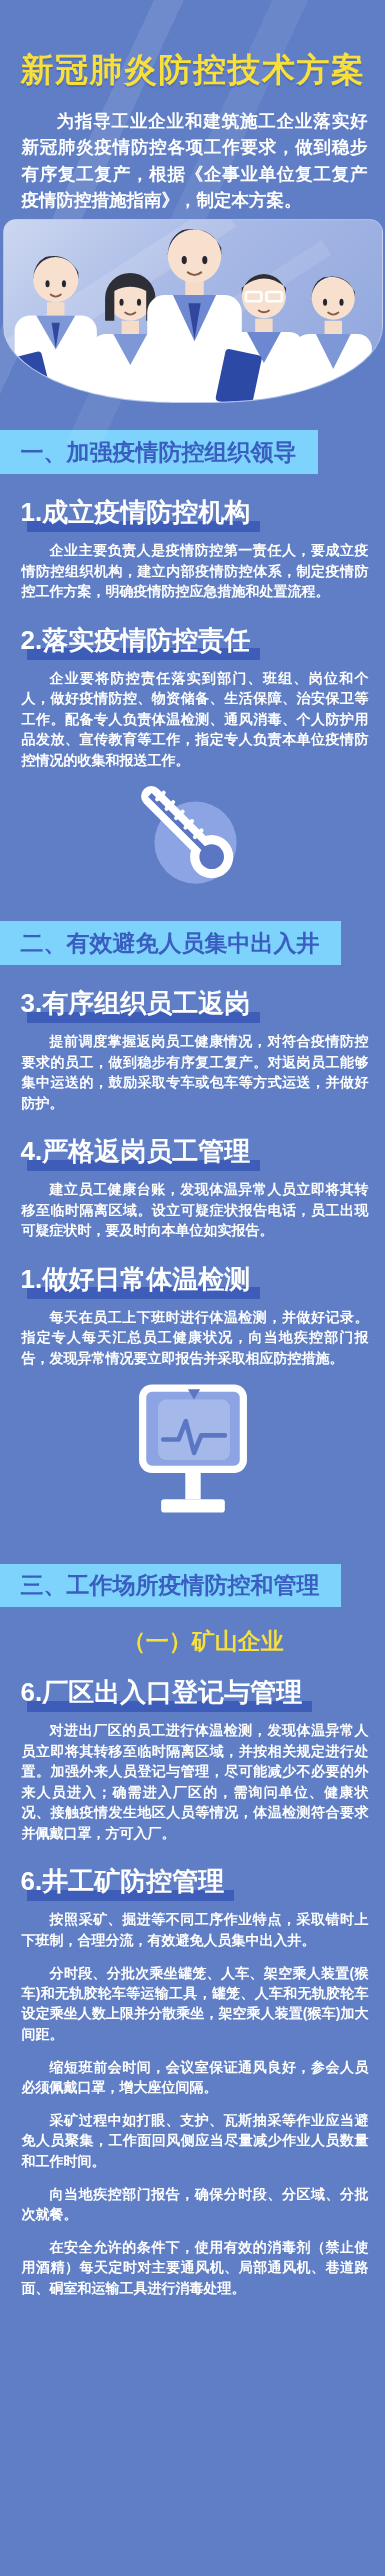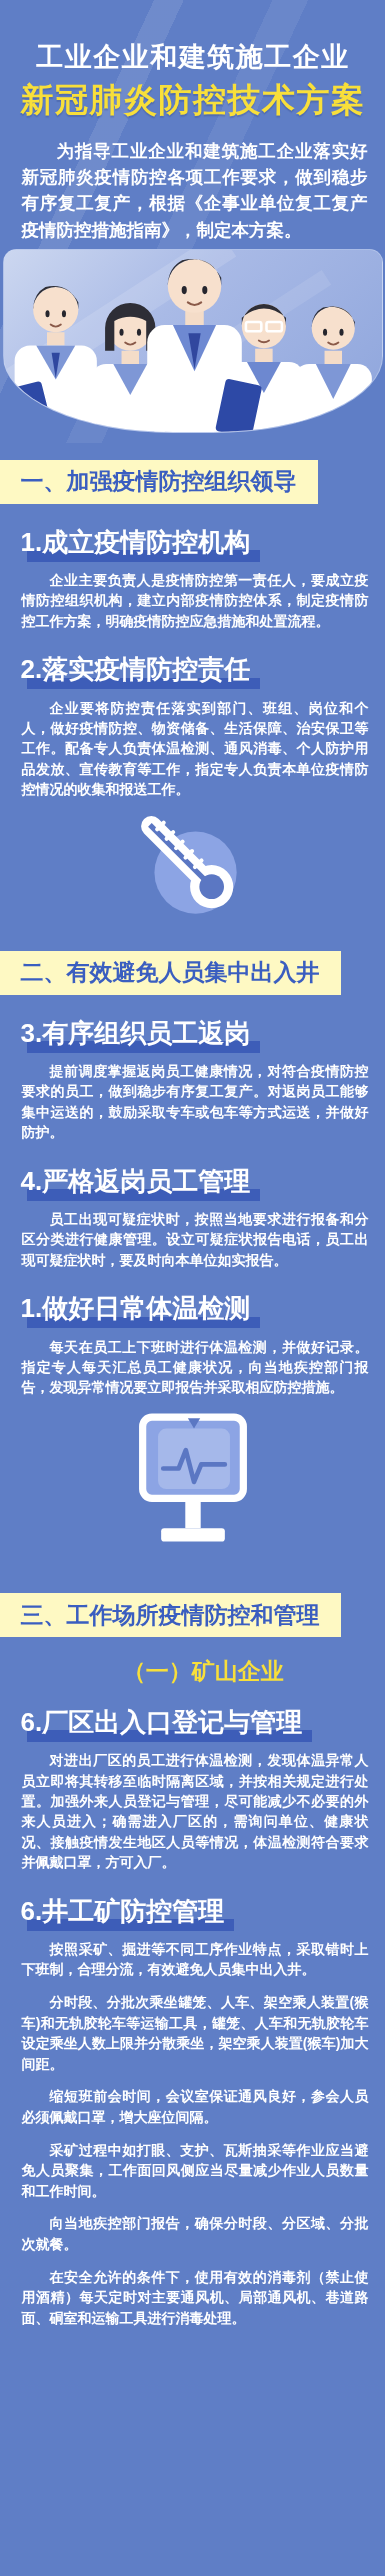--- a/index.html
+++ b/index.html
@@ -29,21 +29,21 @@
   .illustration{
     position:relative;width:380px;height:184px;margin:6.2px auto 0 auto;
     background:linear-gradient(135deg,#ccd7f0 0%,#a9bae6 40%,#8ea5dc 100%);
     border-radius:13.4px 13.4px 170px 170px / 13.4px 13.4px 77px 77px;
     border:1.5px solid rgba(205,218,245,.45);
     box-sizing:border-box;overflow:hidden;
   }
   .illustration svg{display:block;}
   
   .sec-box{
-    display:block;width:fit-content;background:#fef9c3;color:#3a5ec0;
+    display:block;width:fit-content;background:#7dd3fc;color:#3a5ec0;
     font-size:23px;line-height:1;padding:10.3px 21.6px 10.3px 20.6px;
     margin-top:27px;
   }
   
   .item-title{
     position:relative;display:inline-block;margin:24px 0 0 20.6px;
     font-size:26px;line-height:1.15;color:#ffffff;z-index:1;
   }
   .item-title .bar{
     position:absolute;left:6.2px;right:-9.3px;bottom:-4.1px;height:11.3px;
@@ -63,21 +63,20 @@
   .icon-block.thermo{height:111px;}
   .icon-block.monitor{height:155px;}
   .icon-block svg{display:block;margin:0 auto;}
 </style>
 </head>
 <body>
 
 <div class="streaks"></div>
 
 <div class="hero">
-  <div class="title1">工业企业和建筑施工企业</div>
   <div class="title2">新冠肺炎防控技术方案</div>
 </div>
 
 <p class="intro">为指导工业企业和建筑施工企业落实好新冠肺炎疫情防控各项工作要求，做到稳步有序复工复产，根据《企事业单位复工复产疫情防控措施指南》，制定本方案。</p>
 
 <div class="illustration">
   <svg width="380" height="184" viewBox="0 0 738 358">
 
     <rect x="-80" y="110" width="560" height="60" fill="#ffffff" opacity="0.14" transform="rotate(-33 200 140)"></rect>
     <rect x="60" y="210" width="620" height="34" fill="#ffffff" opacity="0.10" transform="rotate(-33 360 230)"></rect>
@@ -176,21 +175,21 @@
 <div class="sec-box">二、有效避免人员集中出入井</div>
 
 <div>
   <span class="item-title"><span class="bar"></span><span>3.有序组织员工返岗</span></span>
 </div>
 <p class="para">提前调度掌握返岗员工健康情况，对符合疫情防控要求的员工，做到稳步有序复工复产。对返岗员工能够集中运送的，鼓励采取专车或包车等方式运送，并做好防护。</p>
 
 <div>
   <span class="item-title"><span class="bar"></span><span>4.严格返岗员工管理</span></span>
 </div>
-<p class="para">员工出现可疑症状时，按照当地要求进行报备和分区分类进行健康管理。设立可疑症状报告电话，员工出现可疑症状时，要及时向本单位如实报告。</p>
+<p class="para">建立员工健康台账，发现体温异常人员立即将其转移至临时隔离区域。设立可疑症状报告电话，员工出现可疑症状时，要及时向本单位如实报告。</p>
 
 <div>
   <span class="item-title"><span class="bar"></span><span>1.做好日常体温检测</span></span>
 </div>
 <p class="para">每天在员工上下班时进行体温检测，并做好记录。指定专人每天汇总员工健康状况，向当地疾控部门报告，发现异常情况要立即报告并采取相应防控措施。</p>
 
 <div class="icon-block monitor">
   <svg width="124" height="149" viewBox="0 0 240 290">
     <rect x="22" y="12" width="196" height="158" rx="18" fill="#8ca4e4" stroke="#ffffff" stroke-width="14"></rect>
     <rect x="52" y="34" width="140" height="118" rx="16" fill="#a5b8ea"></rect>

